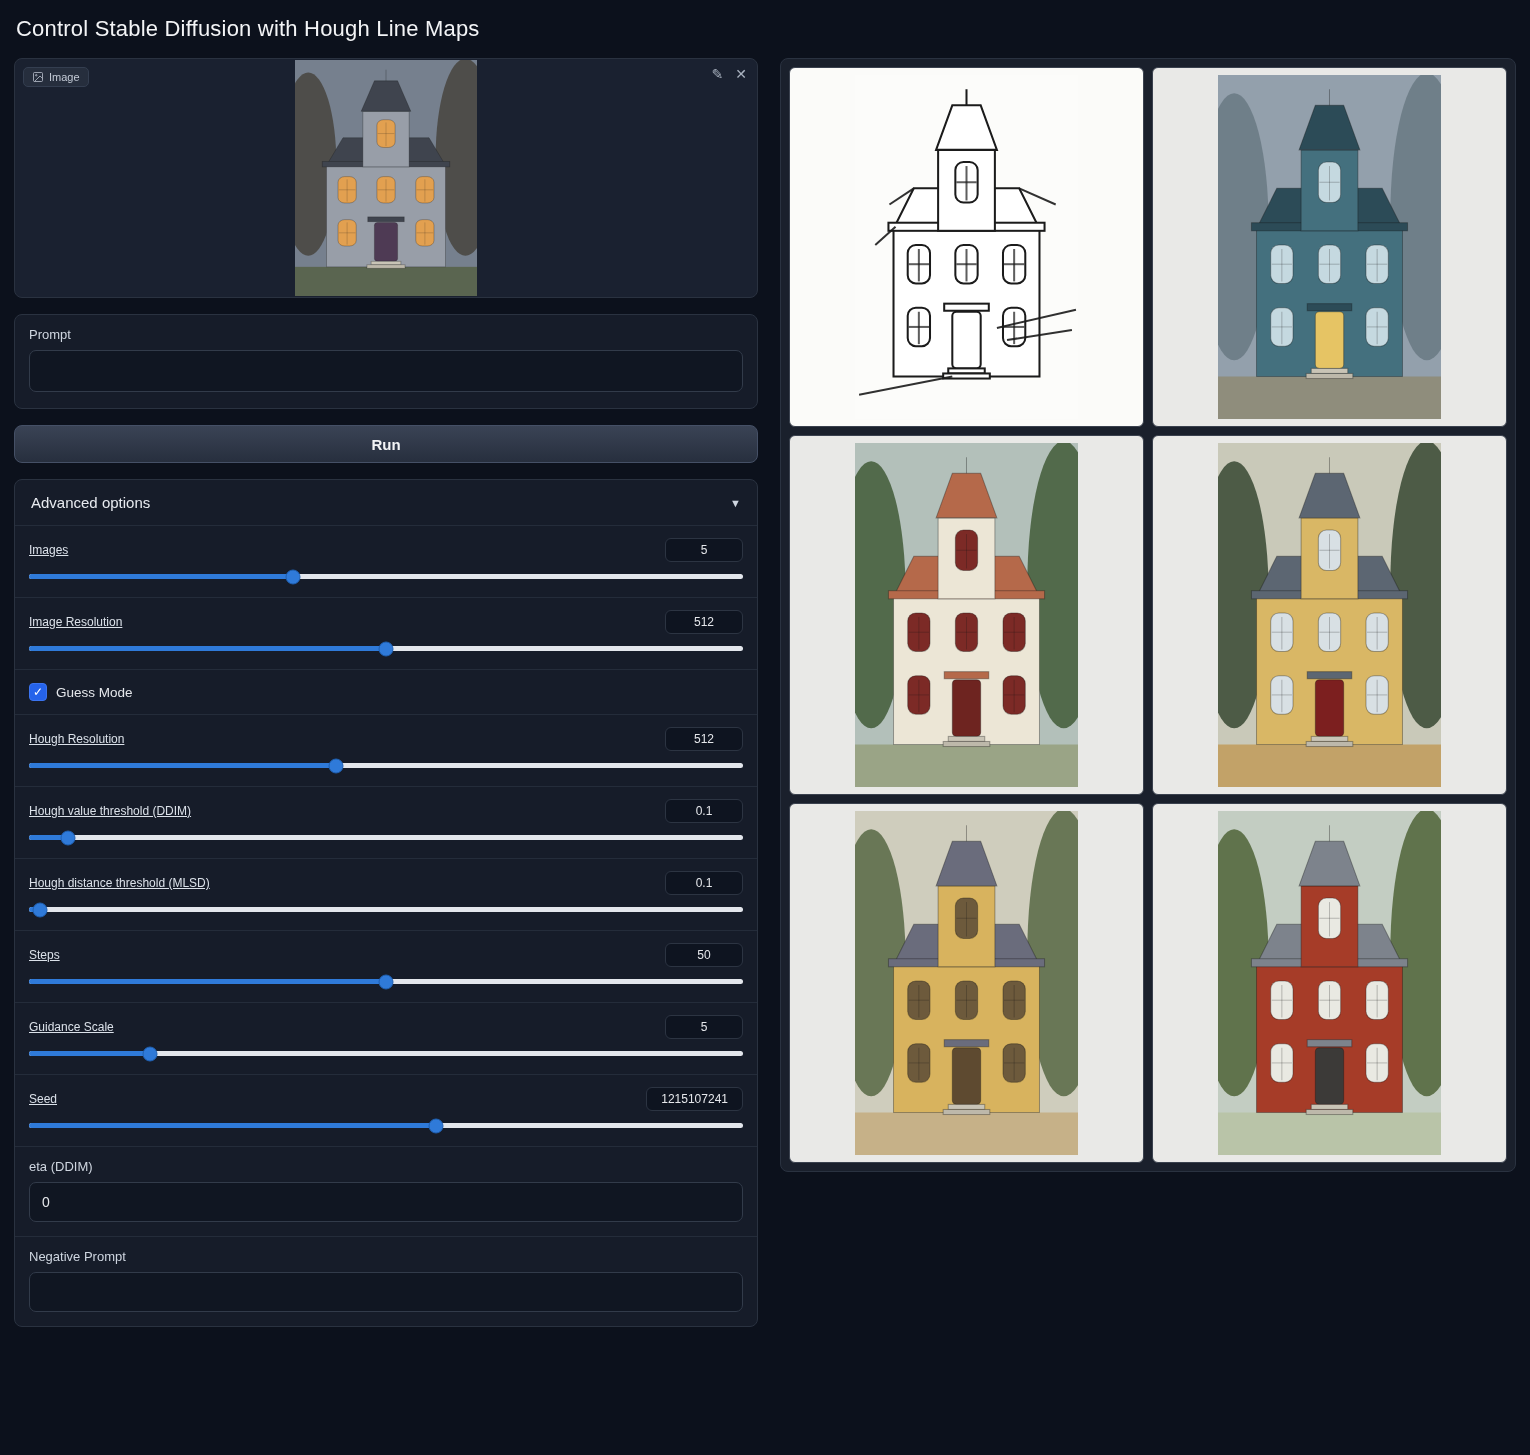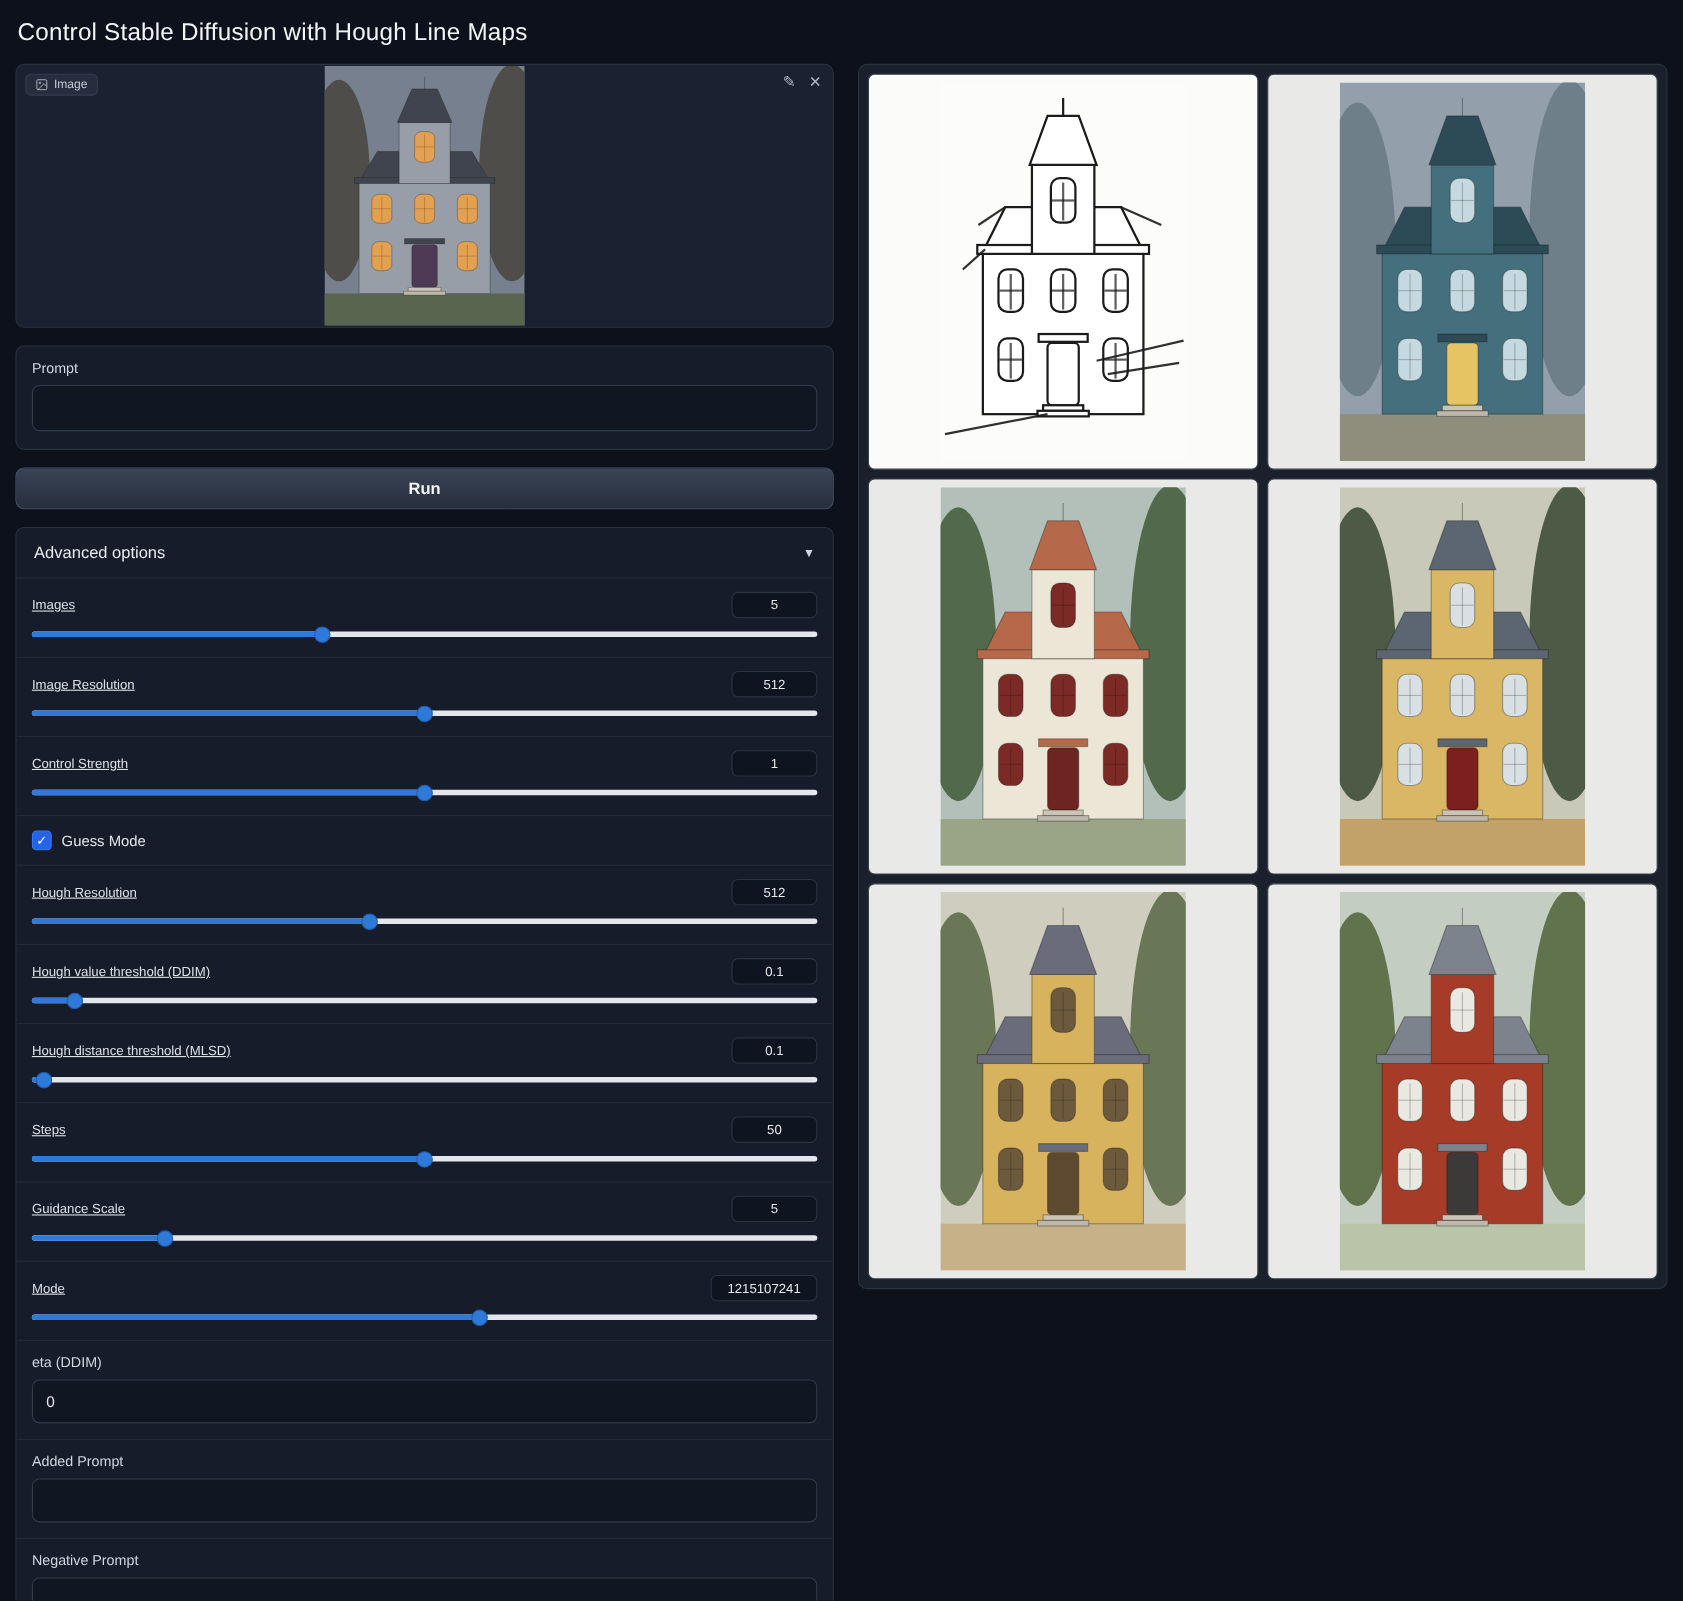--- a/index.html
+++ b/index.html
@@ -186,30 +186,20 @@
             <div class="row">
               <div class="srow-head">
                 <span class="slabel">Image Resolution</span>
                 <span class="valbox">512</span>
               </div>
               <div class="track">
                 <div class="fill" style="width:50%"></div>
                 <div class="knob" style="left:50%"></div>
               </div>
             </div>
-            <div class="row">
-              <div class="srow-head">
-                <span class="slabel">Control Strength</span>
-                <span class="valbox">1</span>
-              </div>
-              <div class="track">
-                <div class="fill" style="width:50%"></div>
-                <div class="knob" style="left:50%"></div>
-              </div>
-            </div>
             <div class="cbrow" style="border-top: 1px solid rgb(36, 44, 58);">
               <span class="cbox">
                 <span class="check">✓</span>
               </span>
               <span class="cblabel">Guess Mode</span>
             </div>
             <div class="row">
               <div class="srow-head">
                 <span class="slabel">Hough Resolution</span>
                 <span class="valbox">512</span>
@@ -254,30 +244,29 @@
                 <span class="slabel">Guidance Scale</span>
                 <span class="valbox">5</span>
               </div>
               <div class="track">
                 <div class="fill" style="width:17%"></div>
                 <div class="knob" style="left:17%"></div>
               </div>
             </div>
             <div class="row">
               <div class="srow-head">
-                <span class="slabel">Mode</span>
+                <span class="slabel">Seed</span>
                 <span class="valbox">1215107241</span>
               </div>
               <div class="track">
                 <div class="fill" style="width:57%"></div>
                 <div class="knob" style="left:57%"></div>
               </div>
             </div>
             <div class="row frow"><div class="field-label">eta (DDIM)</div><input class="textbox" value="0" style=""></div>
-            <div class="row frow"><div class="field-label">Added Prompt</div><input class="textbox" style=""></div>
             <div class="row frow"><div class="field-label">Negative Prompt</div><input class="textbox" style=""></div>
           </div>
       </div>
 
     </div>
 
     <div class="right">
       <div class="gallery">
           <div class="tile lines">
             <div class="house ghouse">

